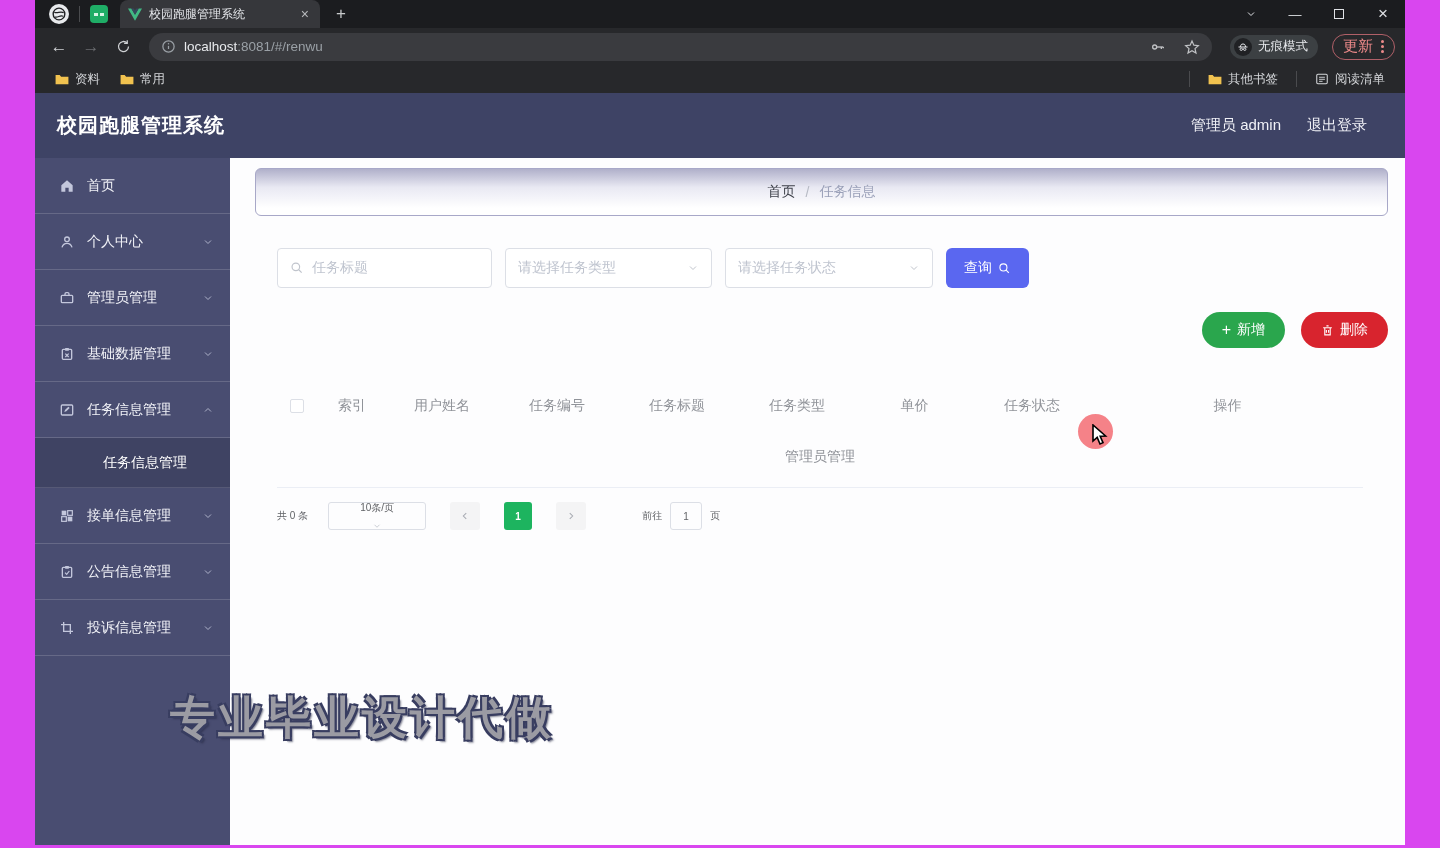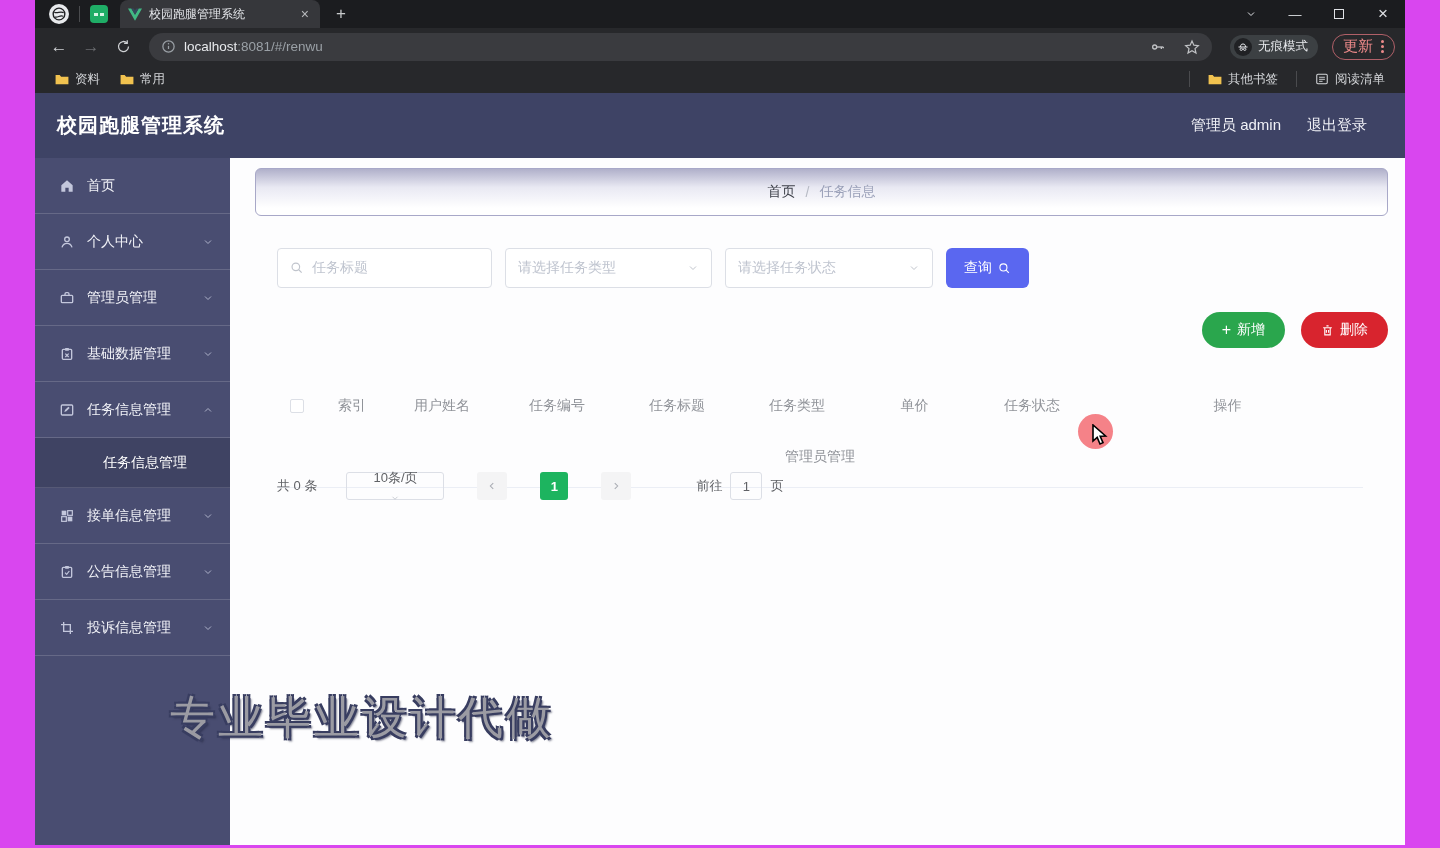--- a/index.html
+++ b/index.html
@@ -84,31 +84,31 @@
 
   
   .tbl { position:absolute; left:47px; top:228px; width:1086px; }
   .tbl-head { display:flex; align-items:center; height:40px; font-size:14px; color:#909399; }
   .col { text-align:center; flex:none; }
   .c0{width:40px; display:flex; justify-content:center;} .c1{width:70px;} .c2{width:110px;} .c3{width:120px;} .c4{width:120px;} .c5{width:120px;} .c6{width:115px;} .c7{width:120px;} .c8{flex:1;}
   .chk { width:14px; height:14px; border:1px solid #dcdfe6; border-radius:2px; background:#fff; }
   .tbl-empty { height:62px; display:flex; align-items:center; justify-content:center; color:#909399; font-size:14px; border-bottom:1px solid #ebeef5; }
 
   
-  .pager { position:absolute; left:47px; top:314px; display:flex; align-items:center; font-size:13px; color:#606266; gap:25px; }
+  .pager { position:absolute; left:47px; top:344px; display:flex; align-items:center; font-size:10px; color:#606266; gap:16px; }
   .pg-total { margin-right:4px; white-space:nowrap; }
   .pg-size { width:98px; height:28px; border:1px solid #dcdfe6; border-radius:3px; display:flex; align-items:center; justify-content:center; gap:6px; color:#606266;flex-direction:column; }
   .pg-size .sel-arrow { color:#c0c4cc; display:flex; }
   .pg-btn { width:30px; height:28px; background:#f4f4f5; border-radius:3px; display:flex; align-items:center; justify-content:center; color:#a8abb2; margin-left:8px; }
   .pg-page { width:28px; height:28px; background:#1db45f; border-radius:3px; display:flex; align-items:center; justify-content:center; color:#fff; font-weight:bold; margin-left:8px; }
   .pg-goto { display:flex; align-items:center; gap:8px; margin-left:40px; white-space:nowrap; }
   .pg-input { width:32px; height:28px; border:1px solid #dcdfe6; border-radius:3px; display:flex; align-items:center; justify-content:center; color:#606266; }
 
   
-  .watermark { position:absolute; left:135px; top:688px; font-size:45px; font-weight:400; letter-spacing:3px; color:#9b9ba3; text-shadow:2px 2px 0 #383d60, -2px -2px 0 #383d60, 2px -2px 0 #383d60, -2px 2px 0 #383d60, 3px 3px 2px rgba(40,44,70,0.6); white-space:nowrap; }
+  .watermark { position:absolute; left:135px; top:688px; font-size:45px; font-weight:700; letter-spacing:3px; color:#9b9ba3; text-shadow:2px 2px 0 #383d60, -2px -2px 0 #383d60, 2px -2px 0 #383d60, -2px 2px 0 #383d60, 3px 3px 2px rgba(40,44,70,0.6); white-space:nowrap; }
 
   
   .click-circle { position:absolute; left:1043px; top:414px; width:35px; height:35px; border-radius:50%; background:rgba(242,88,96,0.75); }
   .cursor { position:absolute; left:1057px; top:424px; }
 
   svg { display:block; }
 </style>
 </head>
 <body>
 

